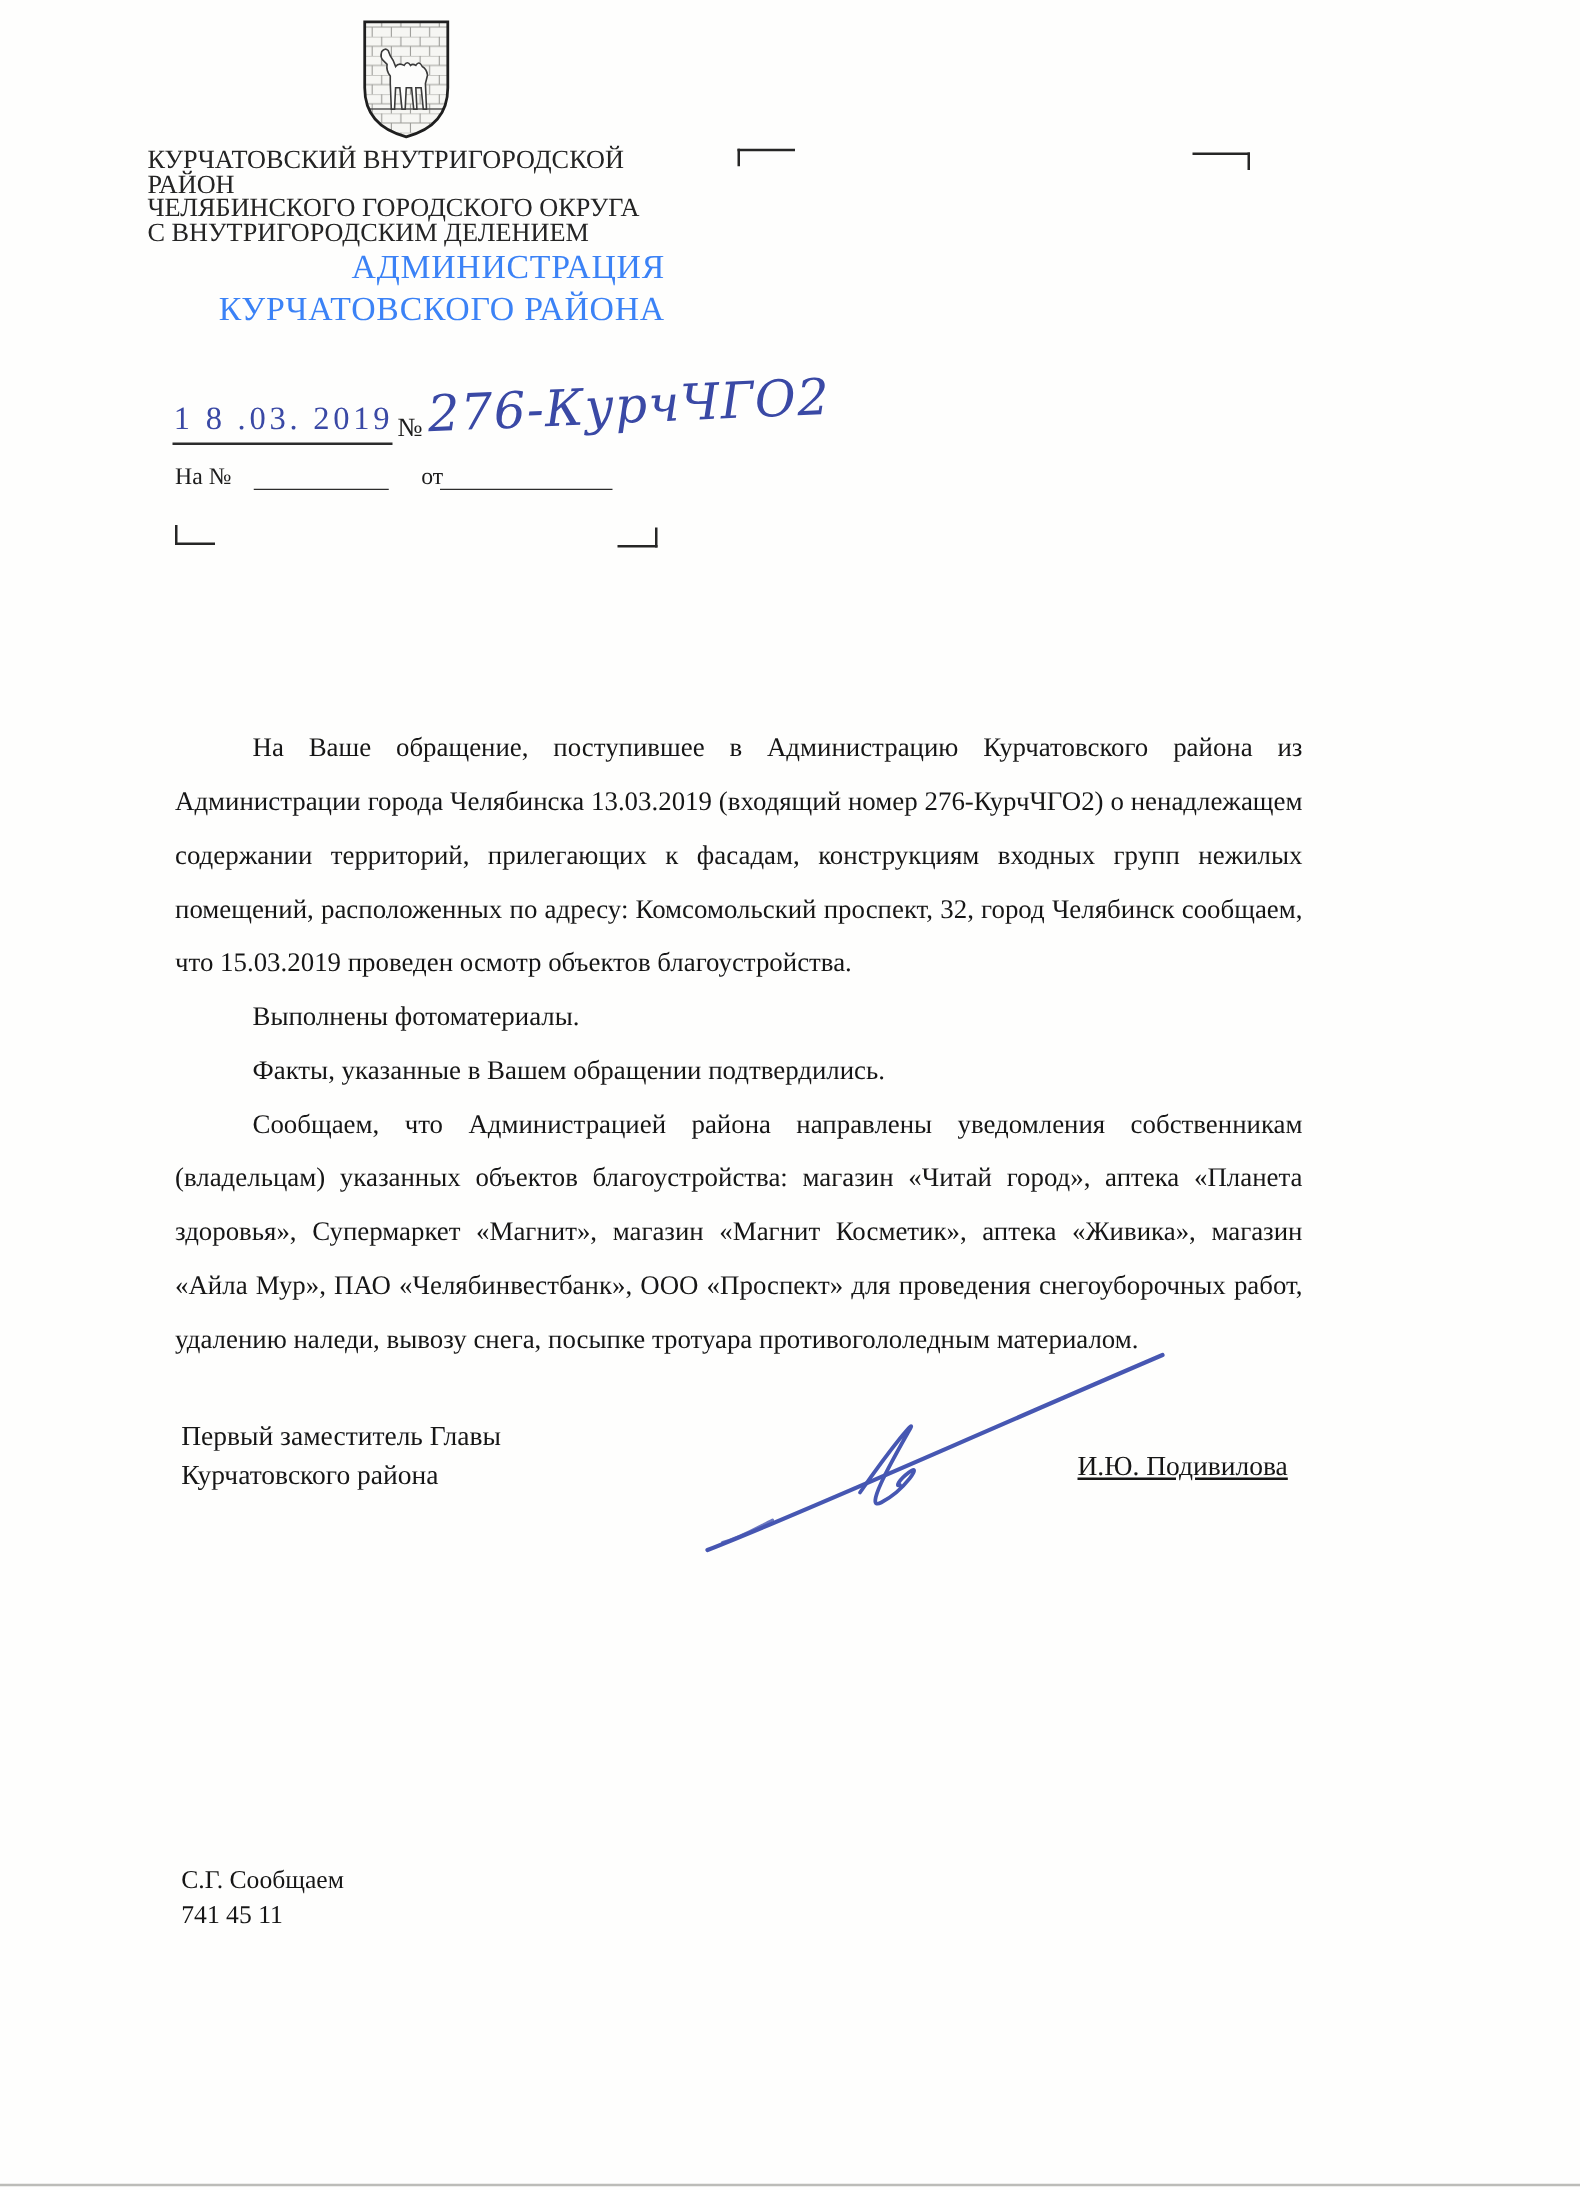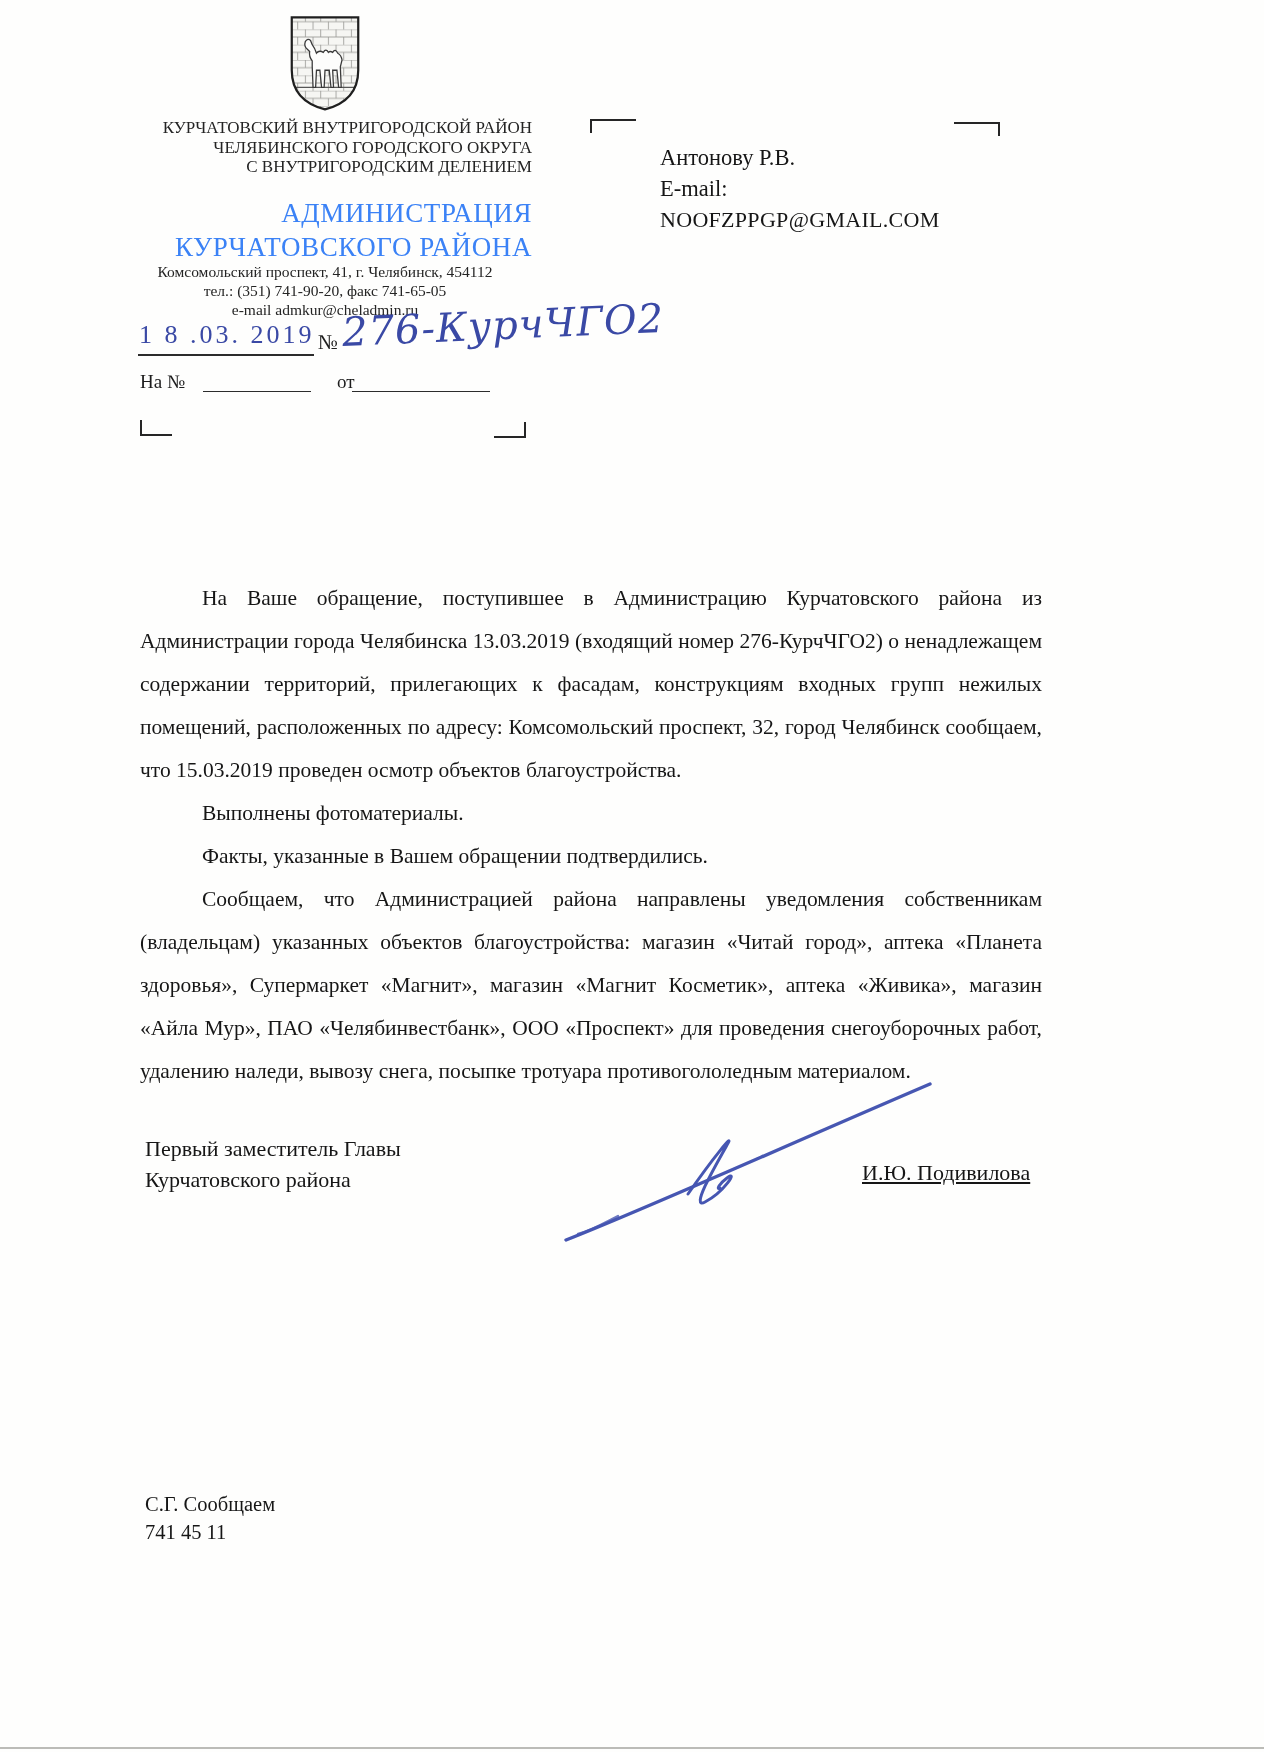--- a/index.html
+++ b/index.html
@@ -11,21 +11,21 @@
     color:#1d1d1d;
     overflow:hidden;
   }
 
   
   .emblem { position:absolute; left:286px; top:14px; width:78px; height:98px; }
 
   
   .org-block {
     position:absolute; left:118px; top:118px; width:414px;
-    text-align:right; font-size:17px; line-height:19.5px; color:#242424;
+    text-align:left; font-size:21px; line-height:19.5px; color:#242424;
   }
   .admin-title {
     position:absolute; left:118px; top:196px; width:414px;
     text-align:right; font-size:27px; line-height:34px; letter-spacing:.6px; color:#3b82f6;
   }
   .contact-block {
     position:absolute; left:118px; top:262px; width:414px;
     text-align:center; font-size:15.5px; line-height:19px; color:#242424;
   }
 
@@ -113,46 +113,36 @@
     <div>КУРЧАТОВСКИЙ ВНУТРИГОРОДСКОЙ РАЙОН</div>
     <div>ЧЕЛЯБИНСКОГО ГОРОДСКОГО ОКРУГА</div>
     <div>С ВНУТРИГОРОДСКИМ ДЕЛЕНИЕМ</div>
   </div>
 
   <div class="admin-title">
     <div>АДМИНИСТРАЦИЯ</div>
     <div>КУРЧАТОВСКОГО РАЙОНА</div>
   </div>
 
-  <div class="contact-block">
-    <div>Комсомольский проспект, 41, г. Челябинск, 454112</div>
-    <div>тел.: (351)  741-90-20, факс 741-65-05</div>
-    <div>e-mail  admkur@cheladmin.ru</div>
-  </div>
 
   <div class="date-stamp">1 8 .03. 2019</div>
   <div class="date-underline"></div>
   <div class="number-sign">№</div>
   <div class="handwritten-number">276-КурчЧГО2</div>
 
   <div class="na-label">На №</div>
   <div class="na-line"></div>
   <div class="ot-label">от</div>
   <div class="ot-line"></div>
 
   <div class="corner corner-tl"></div>
   <div class="corner corner-tr"></div>
   <div class="corner corner-bl"></div>
   <div class="corner corner-br"></div>
 
-  <div class="addressee">
-    <div>Антонову Р.В.</div>
-    <div>E-mail:</div>
-    <div class="email-value">NOOFZPPGP@GMAIL.COM</div>
-  </div>
 
   <div class="body-text">
     <p>На Ваше обращение, поступившее в Администрацию Курчатовского района из Администрации города Челябинска 13.03.2019 (входящий номер 276-КурчЧГО2) о ненадлежащем содержании территорий, прилегающих к фасадам, конструкциям входных групп нежилых помещений, расположенных по адресу: Комсомольский проспект, 32, город Челябинск сообщаем, что 15.03.2019 проведен осмотр объектов благоустройства.</p>
     <p>Выполнены фотоматериалы.</p>
     <p>Факты, указанные в Вашем обращении подтвердились.</p>
     <p>Сообщаем, что Администрацией района направлены уведомления собственникам (владельцам) указанных объектов благоустройства: магазин «Читай город», аптека «Планета здоровья», Супермаркет «Магнит», магазин «Магнит Косметик», аптека «Живика», магазин «Айла Мур», ПАО «Челябинвестбанк», ООО «Проспект» для проведения снегоуборочных работ, удалению наледи, вывозу снега, посыпке тротуара противогололедным материалом.</p>
   </div>
 
   <div class="sign-position">
     <div>Первый заместитель Главы</div>

